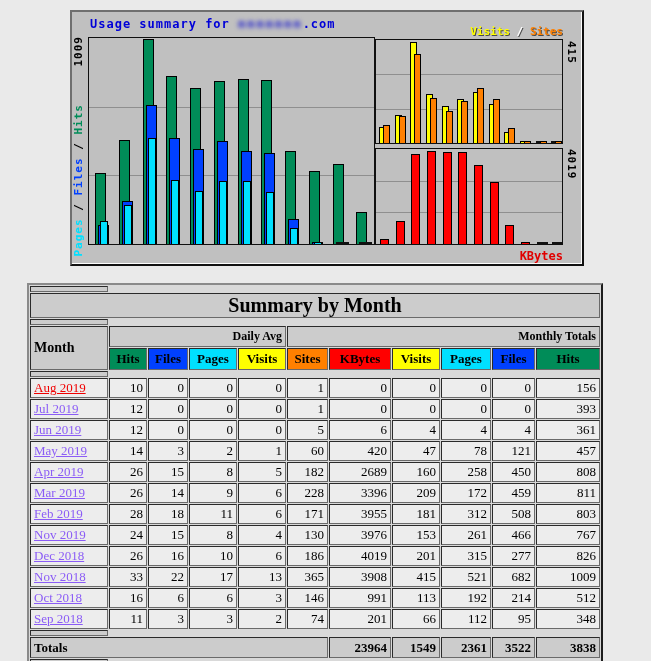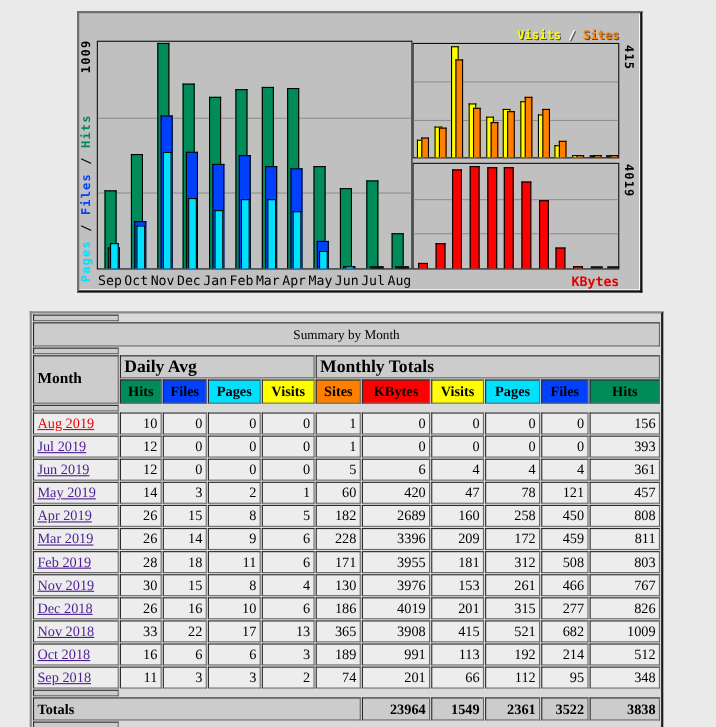--- a/index.html
+++ b/index.html
@@ -67,36 +67,37 @@
     background:#D9D9D9;
     border:2px solid;border-color:#8a8a8a #1d1d1d #1d1d1d #8a8a8a;
     font-family:"Liberation Serif", serif;
     table-layout:fixed;
   }
   table.summary th, table.summary td{
     border:1px solid;border-color:#2a2a2a #6a6a6a #6a6a6a #2a2a2a;
     padding:0 3px;overflow:hidden;white-space:nowrap;
   }
   .hcell{background:#CCCCCC;}
-  .t-title{font-size:12px;font-weight:normal;text-align:center;height:20px;margin-top:32px;}
-  .g-head{font-size:16px;font-weight:bold;text-align:left;height:19px;}
+  .t-title{font-size:20px;font-weight:bold;text-align:center;height:20px;margin-top:32px;}
+  .g-head{font-size:12px;font-weight:bold;text-align:right;height:19px;}
   .m-head{font-size:14px;font-weight:bold;text-align:left;vertical-align:middle;}
   .c-head{font-size:13px;font-weight:bold;text-align:center;height:20px;color:#000;}
   tr.thin th{height:4px;padding:0;background:#CCCCCC;}
   td.num{background:#EDEDED;text-align:right;font-size:13px;height:18px;}
   td.mcell{background:#EDEDED;text-align:left;font-size:13px;height:18px;}
-  a.mlink{color:#4c1d95;text-decoration:underline;cursor:pointer;}
+  a.mlink{color:#8b5cf6;text-decoration:underline;cursor:pointer;}
   a.mlink.red{color:#F00000;}
   .tot-label{font-size:13px;font-weight:bold;text-align:left;height:19px;}
   .tot-num{font-size:13px;font-weight:bold;text-align:right;height:19px;background:#CCCCCC;}
 </style>
 </head>
 <body>
 
 <div class="graph">
+  <div class="gtitle"><span>Usage summary for</span>&nbsp;<span class="masked">mmmmmmm</span><span>.com</span></div>
 
   <div class="vlabel flip v1009">1009</div>
   <div class="vlabel flip vpfh"><span id="pfh"><span style="color: rgb(0, 224, 255);">Pages</span><span style="color: rgb(0, 0, 0);"> / </span><span style="color: rgb(0, 64, 255);">Files</span><span style="color: rgb(0, 0, 0);"> / </span><span style="color: rgb(0, 140, 88);">Hits</span></span></div>
 
   <div id="plot-main" class="plot">
       <div class="gridline" style="top: 33.3%;"></div>
       <div class="gridline" style="top: 66.6%;"></div>
       <div class="bar" style="left: 6px; width: 11px; height: 71px; background: rgb(0, 140, 88);"></div>
       <div class="bar" style="left: 9px; width: 11px; height: 19px; background: rgb(0, 64, 255);"></div>
       <div class="bar" style="left: 11px; width: 8px; height: 23px; background: rgb(0, 224, 255);"></div>
@@ -127,34 +128,20 @@
       <div class="bar" style="left: 219.75px; width: 11px; height: 73px; background: rgb(0, 140, 88);"></div>
       <div class="bar" style="left: 222.75px; width: 11px; height: 2px; background: rgb(0, 64, 255);"></div>
       <div class="bar" style="left: 224.75px; width: 8px; height: 2px; background: rgb(0, 224, 255);"></div>
       <div class="bar" style="left: 243.5px; width: 11px; height: 80px; background: rgb(0, 140, 88);"></div>
       <div class="zero-stub" style="left: 246.5px; width: 13px;"></div>
       <div class="zero-stub" style="left: 248.5px; width: 10px;"></div>
       <div class="bar" style="left: 267.25px; width: 11px; height: 32px; background: rgb(0, 140, 88);"></div>
       <div class="zero-stub" style="left: 270.25px; width: 13px;"></div>
       <div class="zero-stub" style="left: 272.25px; width: 10px;"></div>
     </div>
-  <div class="months" id="months-row">
-      <span>Sep</span>
-      <span>Oct</span>
-      <span>Nov</span>
-      <span>Dec</span>
-      <span>Jan</span>
-      <span>Feb</span>
-      <span>Mar</span>
-      <span>Apr</span>
-      <span>May</span>
-      <span>Jun</span>
-      <span>Jul</span>
-      <span>Aug</span>
-    </div>
 
   <div class="vs-label"><span id="vs-visits" style="color: rgb(255, 255, 0);">Visits</span><span id="vs-sep" style="color: rgb(255, 255, 255);"> / </span><span id="vs-sites" style="color: rgb(255, 128, 0);">Sites</span></div>
   <div class="vlabel v415">415</div>
   <div id="plot-visits" class="plot">
       <div class="gridline" style="top: 33.3%;"></div>
       <div class="gridline" style="top: 66.6%;"></div>
       <div class="bar" style="left: 3px; width: 7px; height: 16px; background: rgb(255, 255, 0);"></div>
       <div class="bar" style="left: 7px; width: 7px; height: 18px; background: rgb(255, 128, 0);"></div>
       <div class="bar" style="left: 18.66px; width: 7px; height: 28px; background: rgb(255, 255, 0);"></div>
       <div class="bar" style="left: 22.66px; width: 7px; height: 27px; background: rgb(255, 128, 0);"></div>
@@ -330,21 +317,21 @@
         <td class="num">6</td>
         <td class="num">171</td>
         <td class="num">3955</td>
         <td class="num">181</td>
         <td class="num">312</td>
         <td class="num">508</td>
         <td class="num">803</td>
       </tr>
       <tr>
         <td class="mcell"><a class="mlink">Nov 2019</a></td>
-        <td class="num">30</td>
+        <td class="num">24</td>
         <td class="num">15</td>
         <td class="num">8</td>
         <td class="num">4</td>
         <td class="num">130</td>
         <td class="num">3976</td>
         <td class="num">153</td>
         <td class="num">261</td>
         <td class="num">466</td>
         <td class="num">767</td>
       </tr>
@@ -373,21 +360,21 @@
         <td class="num">521</td>
         <td class="num">682</td>
         <td class="num">1009</td>
       </tr>
       <tr>
         <td class="mcell"><a class="mlink">Oct 2018</a></td>
         <td class="num">16</td>
         <td class="num">6</td>
         <td class="num">6</td>
         <td class="num">3</td>
-        <td class="num">189</td>
+        <td class="num">146</td>
         <td class="num">991</td>
         <td class="num">113</td>
         <td class="num">192</td>
         <td class="num">214</td>
         <td class="num">512</td>
       </tr>
       <tr>
         <td class="mcell"><a class="mlink">Sep 2018</a></td>
         <td class="num">11</td>
         <td class="num">3</td>

